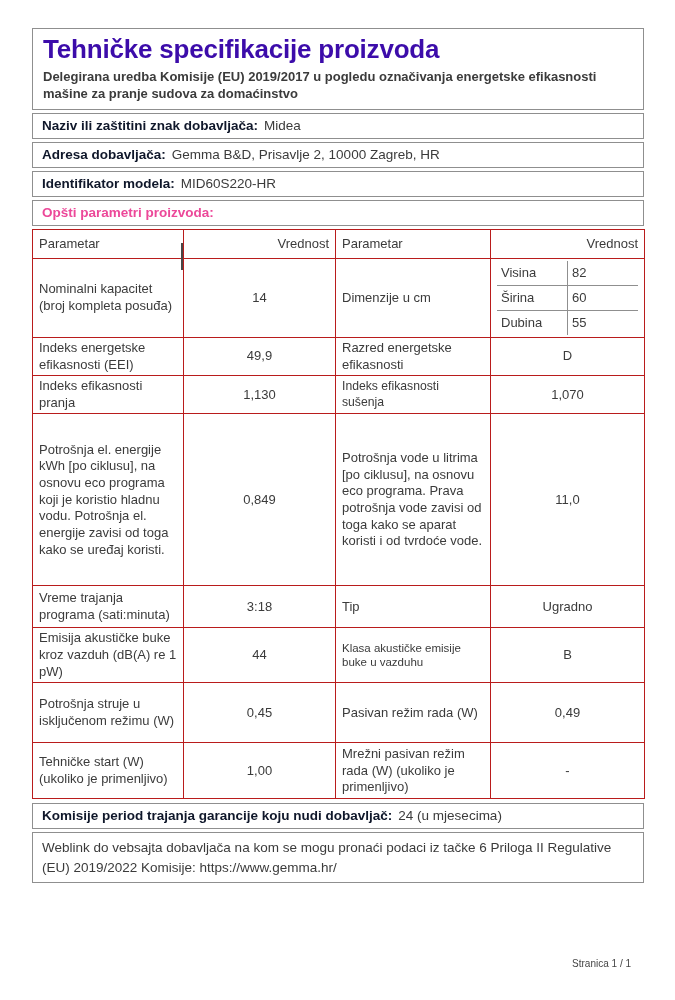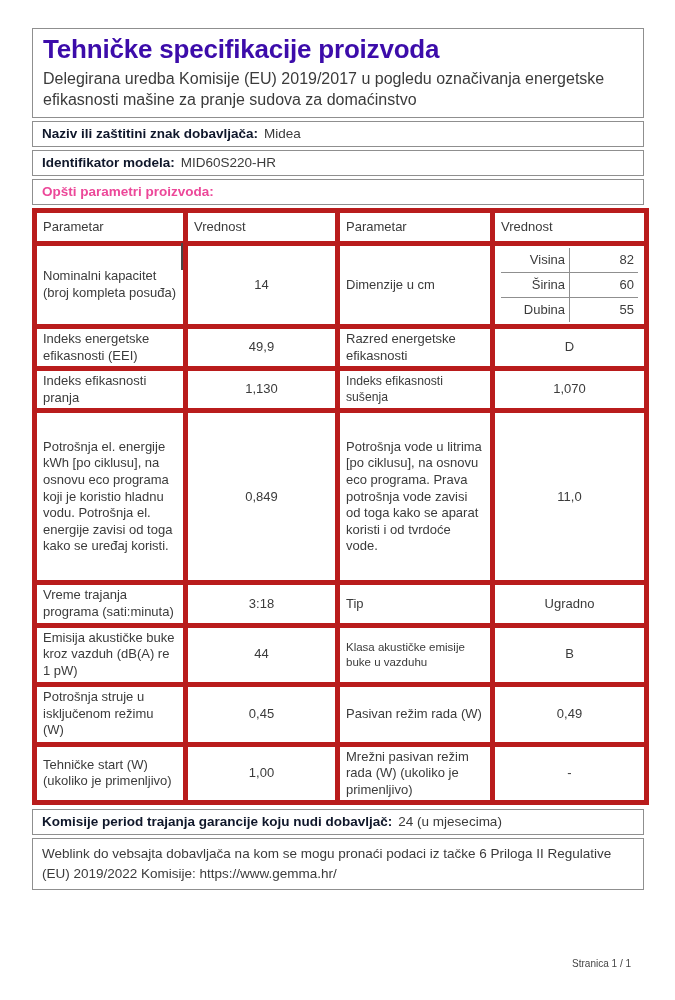--- a/index.html
+++ b/index.html
@@ -2,34 +2,34 @@
 <html><head>
 <meta charset="utf-8">
 <style>
   html,body{margin:0;padding:0;background:#ffffff;}
   body{width:675px;height:1000px;font-family:"Liberation Sans",sans-serif;color:#3b3b3b;}
   .page{position:relative;width:662px;height:1000px;background:#ffffff;overflow:hidden;}
   .content{position:absolute;left:32px;top:28px;width:612px;}
   .box{box-sizing:border-box;border:1px solid #8f8f8f;margin-bottom:3px;padding:4px 9px;font-size:13.5px;background:#ffffff;}
   .title-box{padding:5px 10px 7px 10px;}
   .doc-title{margin:0;font-size:26px;line-height:1.18;font-weight:bold;color:#3c0caa;letter-spacing:-0.2px;}
-  .subtitle{margin:3px 0 0 0;font-size:16px;line-height:1.32;color:#3b3b3b;}
+  .subtitle{margin:3px 0 0 0;font-size:13px;line-height:1.32;color:#3b3b3b;font-weight:bold;}
   .info-row{line-height:16px;}
   .lbl{font-weight:bold;color:#0f172a;margin-right:6px;}
   .section-heading{font-weight:bold;color:#ec4899;line-height:16px;}
   .spec-table{border-collapse:collapse;table-layout:fixed;width:612px;font-size:13px;margin-bottom:4px;background:#ffffff;}
-  .spec-table th,.spec-table td{border:5px solid #b91c1c;padding:2px 6px;vertical-align:middle;line-height:1.28;overflow:hidden;}
+  .spec-table th,.spec-table td{border:1px solid #b91c1c;padding:2px 6px;vertical-align:middle;line-height:1.28;overflow:hidden;}
   .spec-table th{font-weight:normal;text-align:left;height:24px;}
-  .spec-table th.center{text-align:left;}
+  .spec-table th.center{text-align:right;}
   .param{text-align:left;}
   .val{text-align:center;}
   .top{vertical-align:top;padding-top:3px;}
   .dims-cell{padding:0;}
   .dims{border-collapse:collapse;width:100%;font-size:13px;}
-  .dims td{border:none;height:24px;text-align:right;padding:0 4px;}
+  .dims td{border:none;height:24px;text-align:left;padding:0 4px;}
   .dims tr:not(:last-child) td{border-bottom:1px solid #8f8f8f;}
   .dims td.dim-name{border-right:1px solid #8f8f8f;width:50%;}
   .sm{font-size:11.5px;}
   .sm2{font-size:12.2px;}
   .footer{position:absolute;right:31px;top:958px;font-size:10px;color:#454545;}
   .cursor-artifact{position:absolute;left:181px;top:243px;width:2px;height:27px;background:#474747;}
 </style>
 </head>
 <body>
 
@@ -38,20 +38,23 @@
 
     <div class="box title-box">
       <h1 class="doc-title">Tehničke specifikacije proizvoda</h1>
       <p class="subtitle">Delegirana uredba Komisije (EU) 2019/2017 u pogledu označivanja energetske efikasnosti mašine za pranje sudova za domaćinstvo</p>
     </div>
 
     <div class="box info-row">
       <span class="lbl">Naziv ili zaštitini znak dobavljača:</span><span>Midea</span>
     </div>
 
+    <div class="box info-row">
+      <span class="lbl">Adresa dobavljača:</span><span>Gemma B&amp;D, Prisavlje 2, 10000 Zagreb, HR</span>
+    </div>
 
     <div class="box info-row">
       <span class="lbl">Identifikator modela:</span><span>MID60S220-HR</span>
     </div>
 
     <div class="box section-heading">Opšti parametri proizvoda:</div>
 
     <table class="spec-table">
       <colgroup>
         <col style="width:151px">

